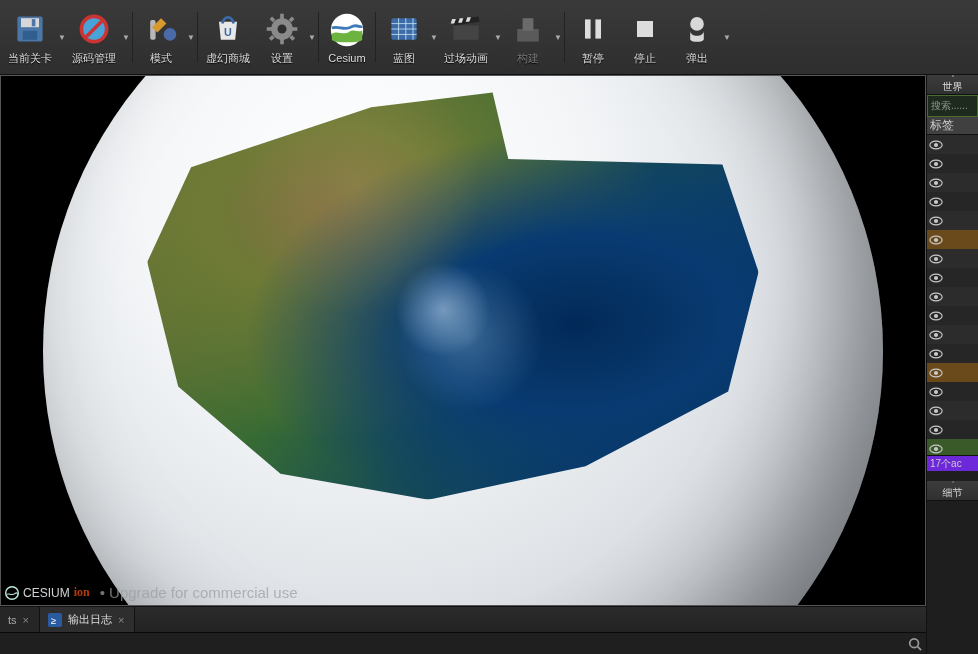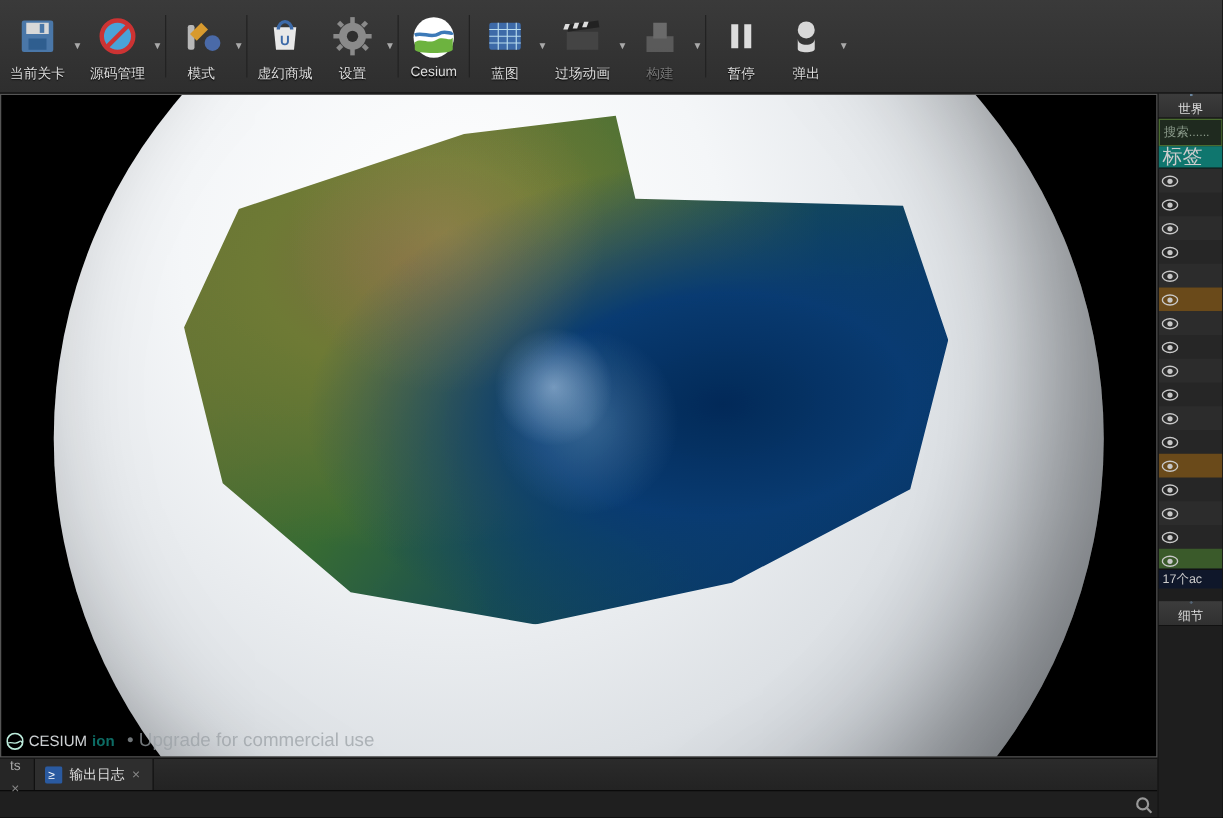--- a/index.html
+++ b/index.html
@@ -89,42 +89,42 @@
         radial-gradient(circle at 52% 62%, rgba(130,170,200,.4) 0%, transparent 18%),
         radial-gradient(circle at 35% 25%, rgba(170,150,100,.35) 0%, transparent 25%);
     }
     .watermark {
       position:absolute; left:4px; bottom:4px;
       display:flex; align-items:center; gap:4px;
       font-size:12px; color:#dfe3e6;
       opacity:.92;
     }
     .watermark .c-logo { width:14px; height:14px; }
-    .watermark .ion { color:#0f766e; font-weight:600; }
+    .watermark .ion { color:#c2410c; font-weight:600;font-family:Liberation Serif, serif; }
     .watermark .upgrade { color:#9aa0a5; font-size:15px; margin-left:6px; opacity:.8; }
 
     
     .tab-strip {
       height:26px;
       background: linear-gradient(#2b2b2b, #232323);
       border-top:1px solid #111;
       display:flex; align-items:stretch;
     }
     .tab {
       display:flex; align-items:center;
       padding:0 10px 0 8px;
       gap:6px;
       font-size:11px; color:#ddd;
       background:#2e2e2e;
       border-right:1px solid #111;
       cursor:pointer;
       position:relative;
     }
     .tab .close { color:#888; font-size:11px; cursor:pointer; }
-    .tab.inactive { background:#262626; color:#aaa;flex-direction:column; }
+    .tab.inactive { background:#262626; color:#aaa; }
     .tab .ticon { width:14px; height:14px; display:flex; align-items:center; justify-content:center; }
 
     .search-row {
       height:22px;
       background:#1f1f1f;
       border-top:1px solid #0a0a0a;
       display:flex; align-items:center;
       padding-right:4px;
     }
     .search-row input {
@@ -160,23 +160,23 @@
     .outliner-search {
       height:22px;
       background:#1f2a1f;
       border:1px solid #4a6b2f;
       display:flex; align-items:center;
       padding:0 3px;
       font-size:10px; color:#8a9a8a;
     }
     .list-head {
       height:18px;
-      background:#0f766e;
-      display:flex; align-items:center;
-      font-size:16px; color:#ccc;
+      background:#404040;
+      display:flex; align-items:center;
+      font-size:12px; color:#ccc;
       padding:0 3px;
       border-bottom:1px solid #111;
     }
     .outliner-body {
       flex:0 0 auto;
       max-height:320px;
       overflow:hidden;
       background:#262626;
     }
     .orow {
@@ -184,22 +184,22 @@
       display:flex; align-items:center;
       padding-left:2px;
       gap:3px;
     }
     .orow:nth-child(odd){ background:#2c2c2c; }
     .orow.selected { background:#3a5a2a; }
     .orow.hl { background:#6a4a1a; }
     .eye { width:14px; height:14px; flex-shrink:0; }
     .foot {
       height:16px;
-      background:#0f172a;
-      display:flex; align-items:flex-start;
+      background:#6d28d9;
+      display:flex; align-items:center;
       font-size:10px; color:#ccc;
       padding:0 3px;
       border-top:1px solid #111;
     }
     .filler { flex:1; background:#1e1e1e; }
   </style>
 </head>
 <body>
 
 <div class="toolbar">
@@ -343,20 +343,28 @@
   <div class="tool">
     <div class="icon-box">
       <svg viewBox="0 0 40 40" width="32" height="32">
           <rect x="10" y="8" width="7" height="24" fill="#ddd"></rect>
           <rect x="23" y="8" width="7" height="24" fill="#ddd"></rect>
         </svg>
     </div>
     <span class="lbl">暂停</span>
   </div>
 
+  <div class="tool">
+    <div class="icon-box">
+      <svg viewBox="0 0 40 40" width="32" height="32">
+          <rect x="10" y="10" width="20" height="20" fill="#ddd"></rect>
+        </svg>
+    </div>
+    <span class="lbl">停止</span>
+  </div>
 
   <div class="tool wide">
     <div class="icon-box">
       <svg viewBox="0 0 40 40" width="34" height="34">
           <circle cx="20" cy="14" r="8" fill="#d8d8d8"></circle>
           <path d="M12 22c0 8 16 8 16 0v10c0 4-16 4-16 0z" fill="#d8d8d8"></path>
         </svg>
     </div>
     <span class="lbl">弹出</span>
     <span class="chev">▼</span>

